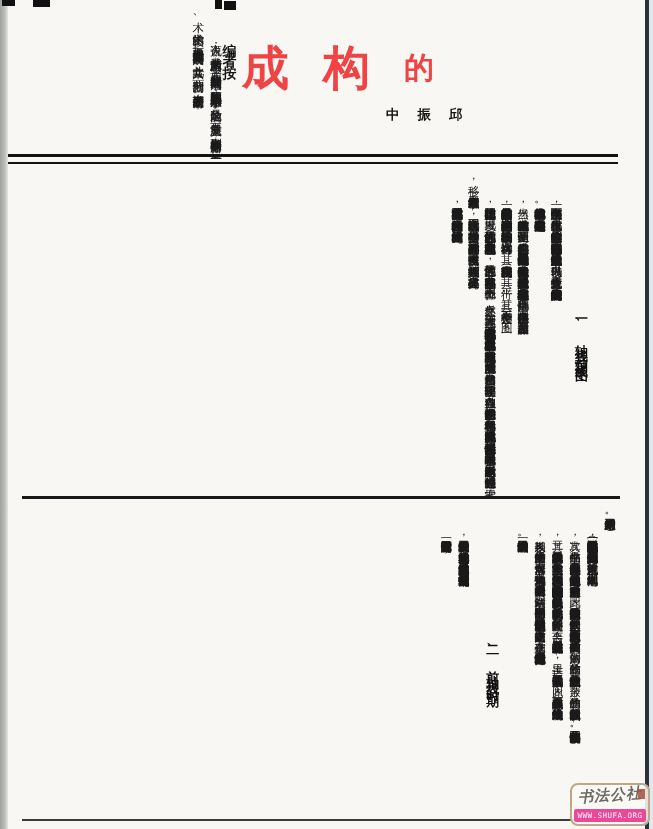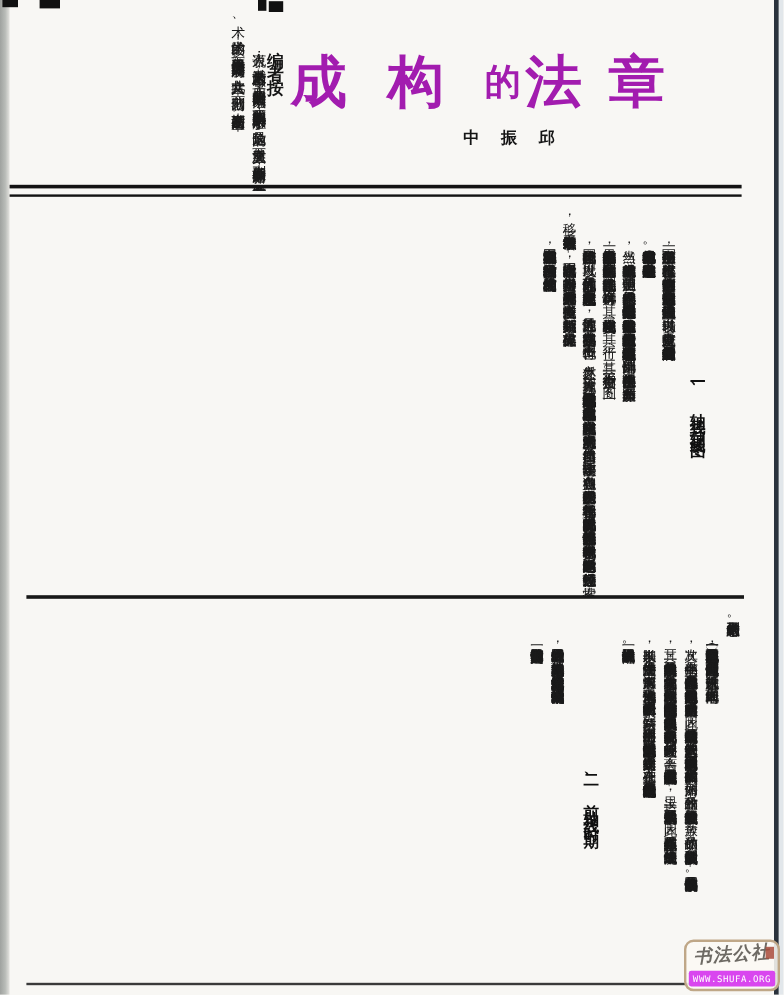--- a/index.html
+++ b/index.html
@@ -28,21 +28,21 @@
   .vtext p{margin:0;text-indent:2em;}
   .vtext p.cont{text-indent:0;}
   
   .editor-note{position:absolute;left:28px;top:12px;width:196px;height:147px;
     font-size:11.6px;line-height:17.6px;letter-spacing:.4px;overflow:hidden;}
   .editor-label{position:absolute;left:221px;top:31px;height:90px;
     font-family:"Liberation Sans",sans-serif;font-weight:bold;
     font-size:14px;letter-spacing:12px;color:#161616;}
   .title-row{position:absolute;left:242px;top:26px;width:390px;height:84px;
     display:flex;align-items:center;font-family:Liberation Sans, sans-serif;
-    font-weight:bold;color:#a21caf;}
+    font-weight:bold;color:#ef4444;}
   .title-big1{font-size:47px;letter-spacing:34px;}
   .title-small{font-size:30px;margin:0 4px 0 0;}
   .title-big2{font-size:47px;letter-spacing:22px;}
   .author{position:absolute;left:386px;top:106px;font-family:Liberation Mono, monospace;
     font-weight:bold;font-size:13.5px;letter-spacing:18px;color:#151515;}
   
   .section-one{position:absolute;left:22px;top:176px;width:577px;height:322px;
     font-size:11.5px;line-height:16.55px;overflow:hidden;}
   .section-one h2{margin:0 10px 0 8px;font-family:"Liberation Sans",sans-serif;
     font-weight:bold;font-size:13px;letter-spacing:5px;text-align:center;color:#101010;}
@@ -52,21 +52,21 @@
   .section-two h2{margin:0 12px;font-family:"Liberation Sans",sans-serif;
     font-weight:bold;font-size:13px;letter-spacing:6px;text-align:center;color:#101010;}
   
   .watermark{position:absolute;left:570px;top:783px;width:80px;height:43px;
     border:2px solid #bfa787;border-radius:8px;background:rgba(250,249,244,.88);
     box-sizing:border-box;z-index:5;}
   .wm-logo{position:absolute;left:0;top:1px;width:100%;text-align:center;
     font-family:"Liberation Serif",serif;font-style:italic;font-weight:bold;
     font-size:15px;color:#6d6a64;letter-spacing:1px;transform:rotate(-4deg);}
   .wm-seal{position:absolute;right:3px;top:4px;width:7px;height:10px;background:#a84b3a;opacity:.85;}
-  .wm-bar{position:absolute;left:2px;right:2px;bottom:2px;height:13px;background:#d946ef;
+  .wm-bar{position:absolute;left:2px;right:2px;bottom:2px;height:13px;background:#ec4899;
     border-radius:2px;color:#fff;font-family:"DejaVu Sans Mono",monospace;
     font-size:7.5px;line-height:13px;text-align:center;letter-spacing:.5px;}
 </style>
 </head>
 <body>
 
 <div class="page">
 
   <div class="edge-left"></div>
   <div class="edge-right-line"></div>
@@ -77,21 +77,20 @@
   <div class="dash d4"></div>
 
   <div class="editor-note vtext">
     <p>有人说：书法是东方艺术的核心，用西方的分析的方法来研究书法，犹如用西医的解剖刀来做心脏手术，这是危险的，然而意义重大。本刊发表邱振中的这篇新作，意在研究中西艺术、学术的比较，从而促进书法研究工作的深入与发展。此文共六章，分两期刊出，本期发表的是前面三章。</p>
   </div>
   <div class="editor-label vtext">编者按</div>
 
   <div class="title-row">
     <span class="title-big1">成构</span>
     <span class="title-small">的</span>
-    <span class="title-big2">法章</span>
   </div>
   <div class="author">中振邱</div>
 
   <div class="divider-double"></div>
 
   <div class="section-one vtext">
     <h2>一、轴线与轴线图</h2>
     <p>在随意书写的任何一个汉字上，都可以作出这样一根直线：它的位置表示这个字倾侧的方向，同时把这个字分成感觉上份量相等的两部分（图一）。如果要检查直线位置的准确性，可以转动书页，使直线处于垂直方向，看直线两侧墨线的份量与占据的空间是否均衡。</p>
     <p>我们把这样作出的直线称为单字轴线。每个字的轴线确定了这个字在作品中的位置和趋向。</p>
     <p>当然，依靠感觉作出的轴线难有精确，但是测验证明，人们这种感觉的差异很小。图二是我们对十五位学习过半年书法的成年人进行测验的结果。我们让每人独立作出这些字的轴线，根据这些轴线位置的平均值作出理想轴线，再测量所有轴线与理想轴线的倾角误差与中心距误差。除个别情况外，误差保持在一个很小的范围内。误差分布如图三所示。</p>

